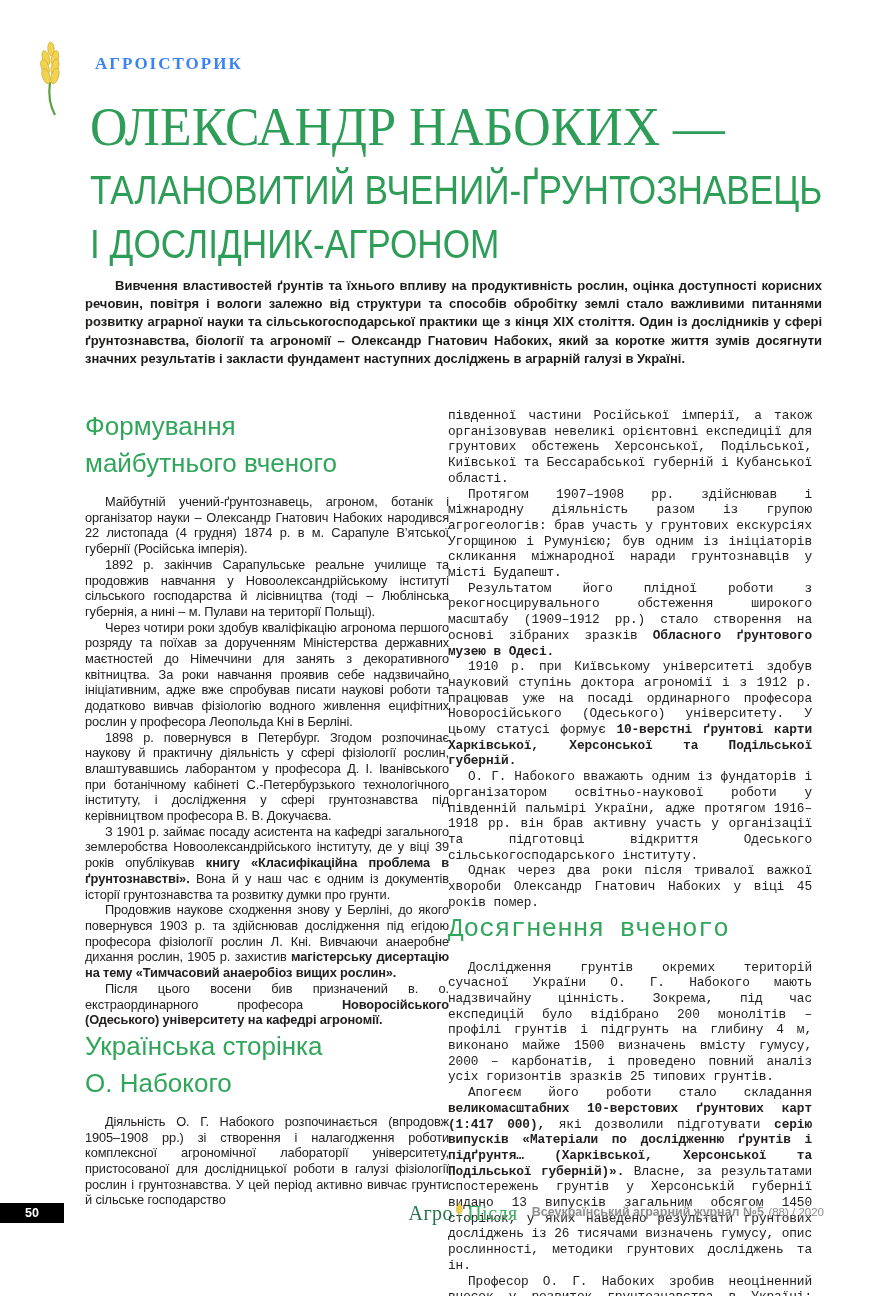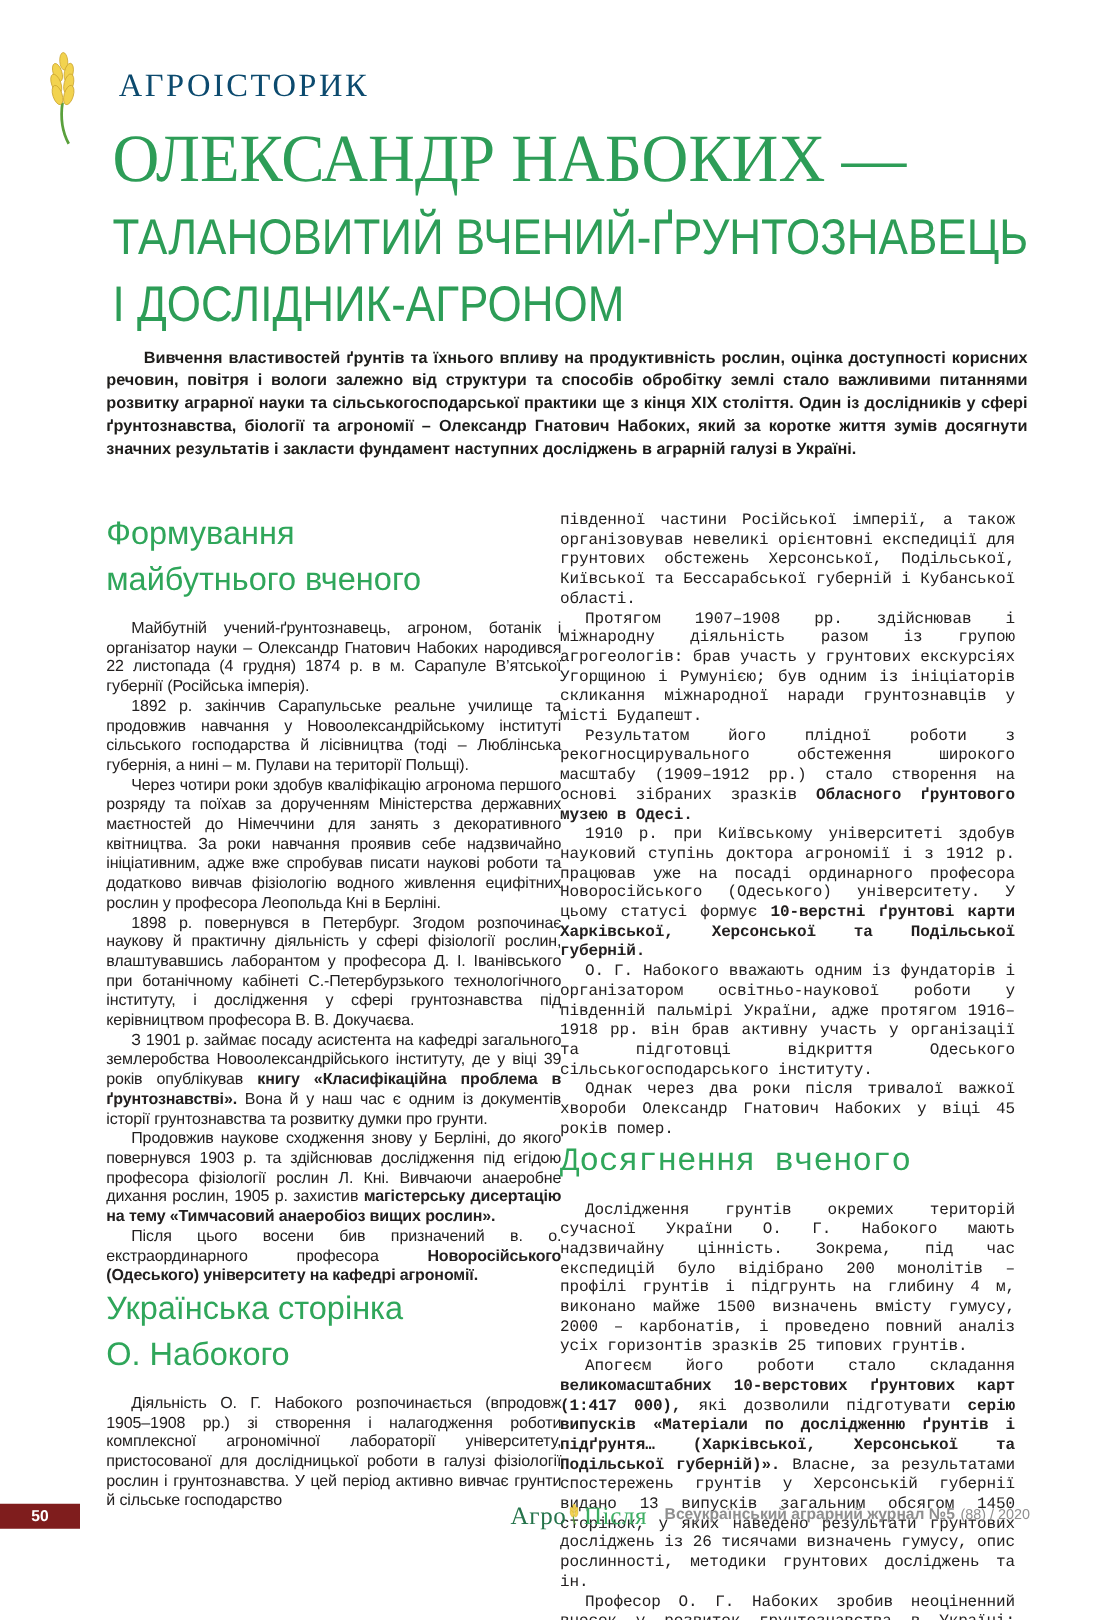--- a/index.html
+++ b/index.html
@@ -8,22 +8,22 @@
     background:#ffffff; overflow:hidden;
     font-family:"Liberation Sans", sans-serif;
     color:#232020;
   }
   .abs { position:absolute; }
 
   
   .kicker {
     left:95px; top:54px;
     font-family:"Liberation Serif", serif;
-    font-size:26px; letter-spacing:2px;
-    color:#0c4a6e; white-space:nowrap;
+    font-size:17px; letter-spacing:2px;
+    color:#3b82f6; white-space:nowrap;font-weight:bold;
   }
   .wheat-big { left:34px; top:40px; }
 
   .title-line1 {
     left:90px; top:96px;
     font-family:"Liberation Serif", serif;
     font-size:54px; color:#2d9d57; white-space:nowrap;
     transform:scaleX(0.96); transform-origin:0 0;
   }
   .title-line2, .title-line3 {
@@ -69,21 +69,21 @@
     margin:14px 0 2px 0;
     text-align:right; font-size:17px;
     font-weight:700; font-style:italic; color:#1d1c1a;
   }
   .sources { text-align:right; font-style:italic; font-size:13.5px; line-height:18px; color:#1d1c1a; }
   .sources span { display:block; }
 
   
   .pagenum-bar {
     left:0; top:1203px; width:64px; height:20px;
-    background:#7f1d1d; color:#ffffff;
+    background:#000000; color:#ffffff;
     font-size:12.5px; font-weight:700;
     display:flex; align-items:center; justify-content:center;
   }
   .footer-right {
     right:68px; top:1202px; height:24px;
     display:flex; align-items:flex-start; gap:14px;
   }
   .logo {
     font-family:"Liberation Serif", serif;
     font-size:20px; letter-spacing:0.5px;

